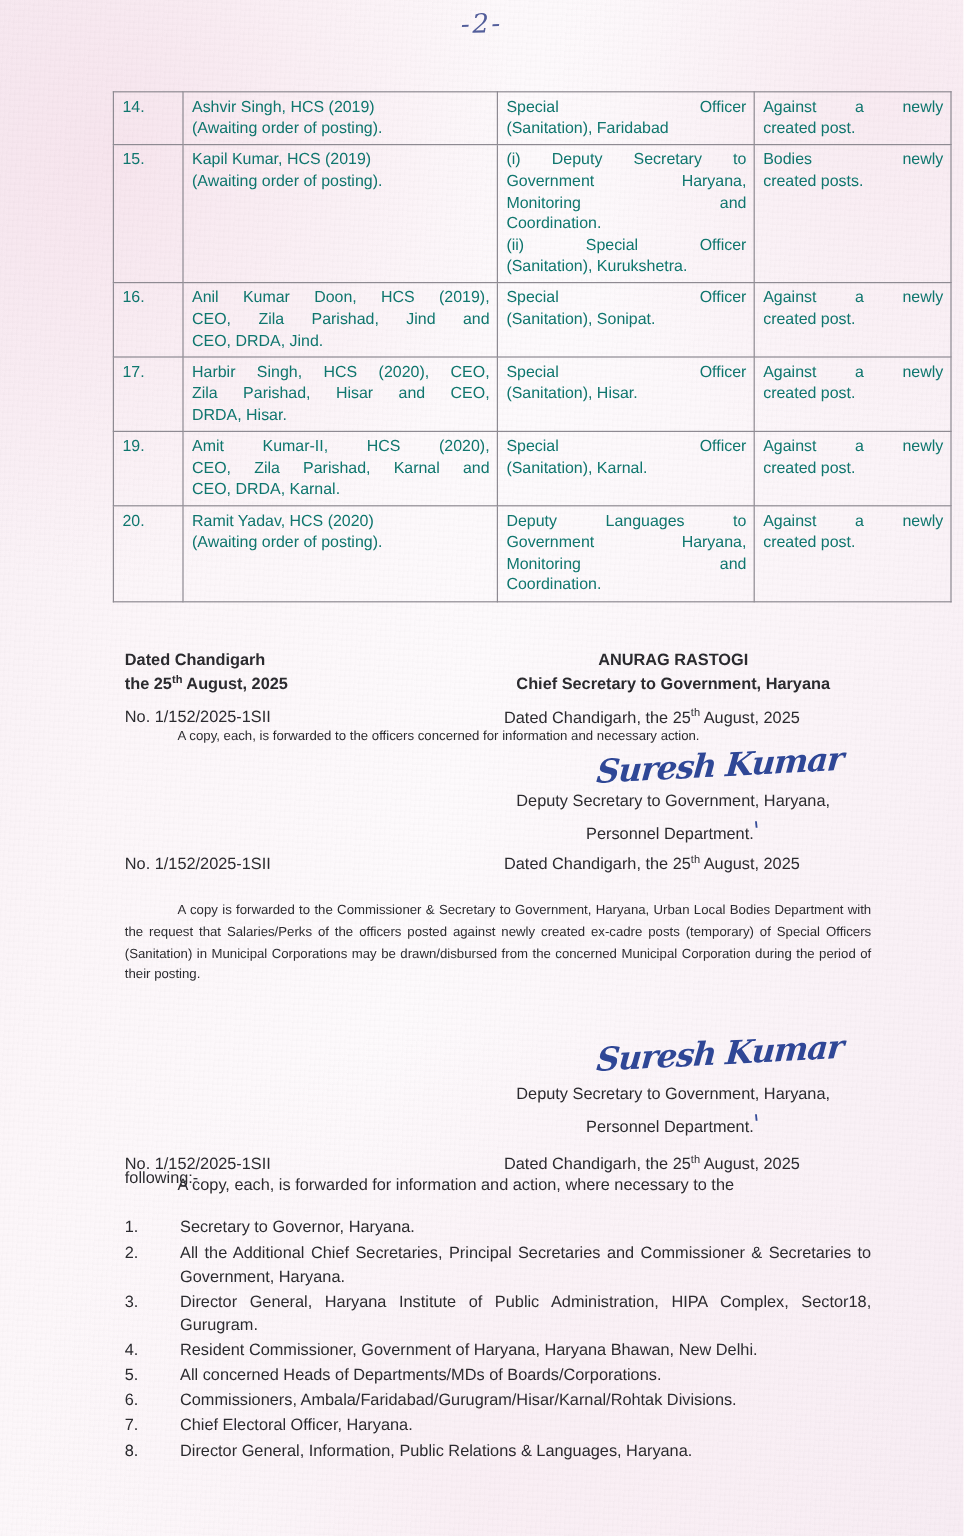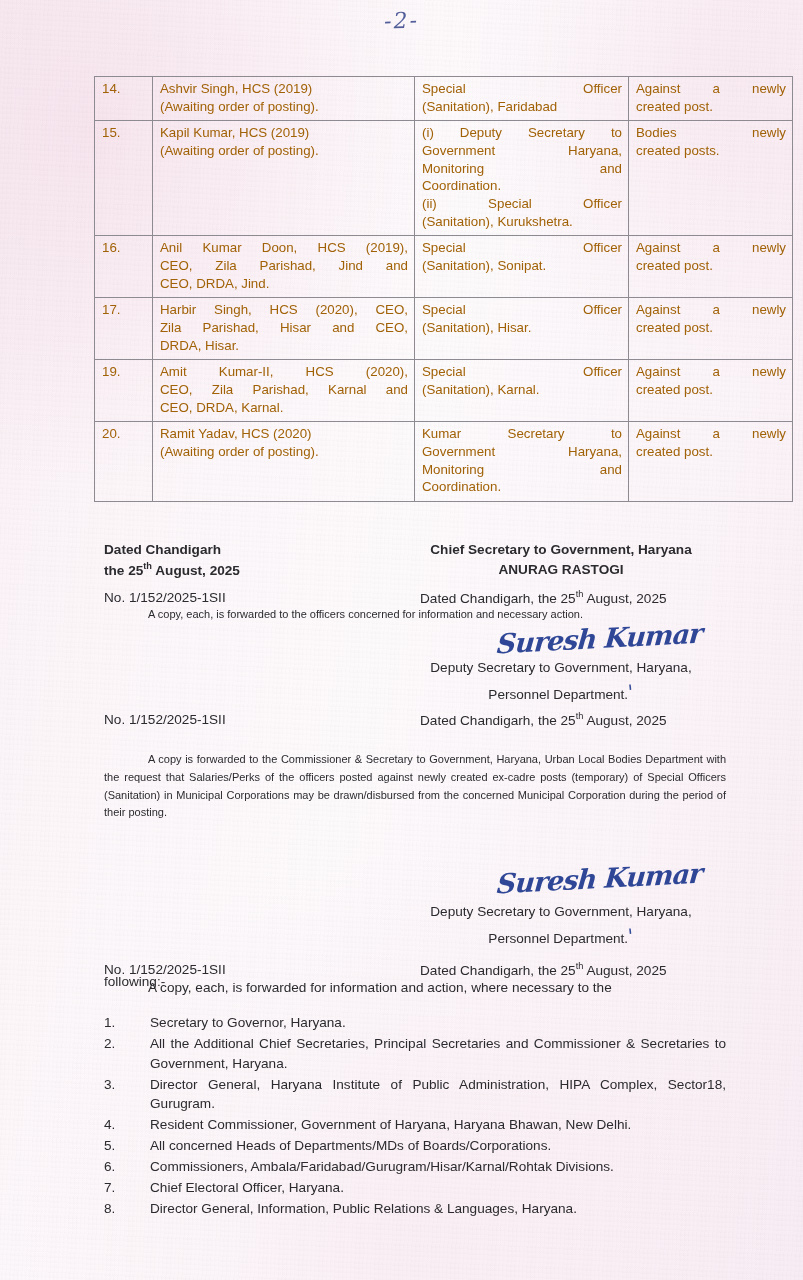--- a/index.html
+++ b/index.html
@@ -72,21 +72,21 @@
     table-layout: fixed;
   }
   table.officers td {
     border: 1px solid #8e8a92;
     vertical-align: top;
     padding: 3px 6px 5px 7px;
     font-size: 13.3px;
     line-height: 1.33;
     text-align: justify;
     text-align-last: left;
-    color: #a16207;
+    color: #0f766e;
   }
   td.c-sr   { width: 44px;  text-align: left; }
   td.c-name { width: 248px; }
   td.c-post { width: 200px; }
   td.c-rem  { width: 150px; }
   .stretch  { text-align: justify; text-align-last: justify; }
 
   
   .blk { position: absolute; }
   .bold { font-weight: bold; }
@@ -232,42 +232,42 @@
         </tr>
 
 
         <tr>
           <td class="c-sr">20.</td>
           <td class="c-name">
             <div>Ramit Yadav, HCS (2020)</div>
             <div>(Awaiting order of posting).</div>
           </td>
           <td class="c-post">
-            <div class="stretch">Kumar Secretary to</div>
+            <div class="stretch">Deputy Languages to</div>
             <div class="stretch">Government Haryana,</div>
             <div class="stretch">Monitoring and</div>
             <div>Coordination.</div>
           </td>
           <td class="c-rem">
             <div class="stretch">Against a newly</div>
             <div>created post.</div>
           </td>
         </tr>
       </tbody>
     </table>
   </div>
 
   <div class="blk bold fs" style="left:104px; top:540px;">
     <div>Dated Chandigarh</div>
     <div><span>the 25</span><sup>th</sup><span> August, 2025</span></div>
   </div>
 
   <div class="blk bold fs" style="left:396px; top:540px; width:330px; text-align:center;">
+    <div>ANURAG RASTOGI</div>
     <div>Chief Secretary to Government, Haryana</div>
-    <div>ANURAG RASTOGI</div>
   </div>
 
   <div class="blk fs" style="left:104px; top:588px;">No. 1/152/2025-1SII</div>
   <div class="blk fs" style="left:420px; top:588px;"><span>Dated Chandigarh, the 25</span><sup>th</sup><span> August, 2025</span></div>
   <div class="blk just-para" style="left:104px; top:606px; width:622px; text-indent:44px;">A copy, each, is forwarded to the officers concerned for information and necessary action.</div>
 
   <div class="blk sig" style="left:497px; top:623px;">Suresh Kumar</div>
   <div class="blk fs" style="left:396px; top:658px; width:330px; text-align:center;">
     <div>Deputy Secretary to Government, Haryana,</div>
     <div><span>Personnel Department.</span><span class="initial">'</span></div>

